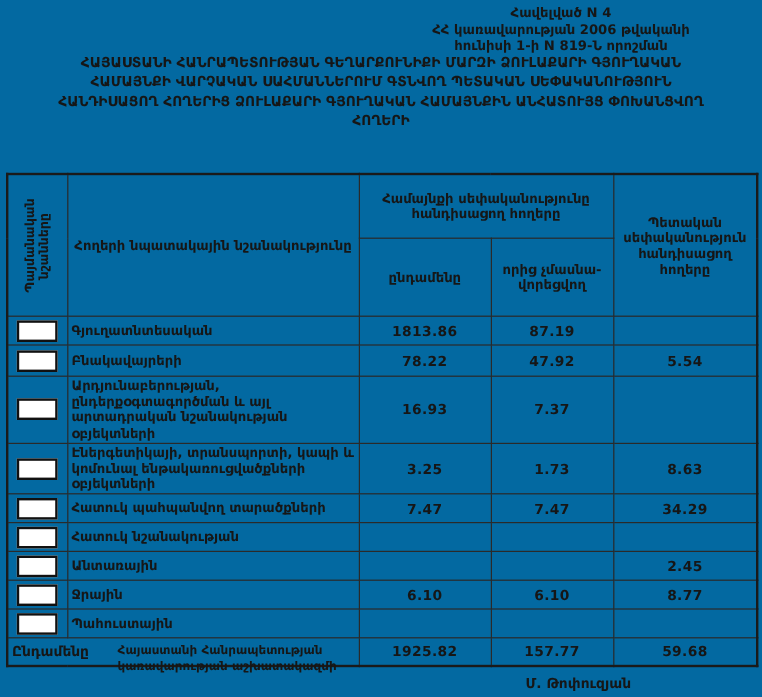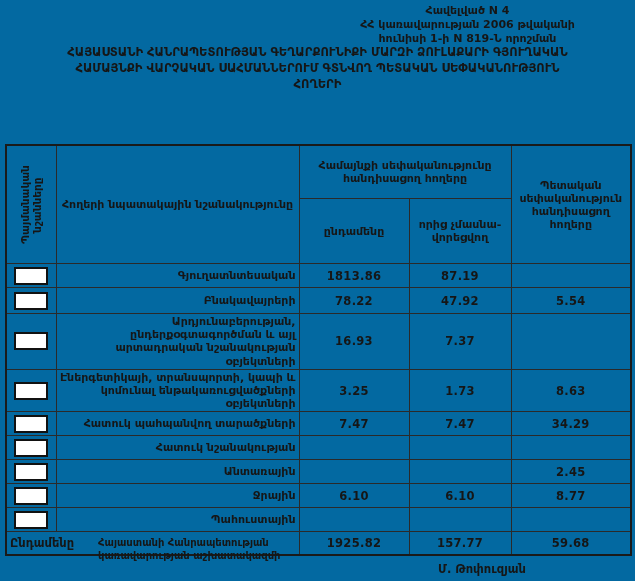--- a/index.html
+++ b/index.html
@@ -52,21 +52,21 @@
   }
   th.designation-hdr{text-align:center;font-weight:bold;}
   th.state-hdr{text-align:center;font-weight:bold;font-size:11px;}
   td.sym{text-align:center;}
   .legend-box{
     width:30px;height:14px;
     border:2px solid #111;
     margin:0 auto 0 4px;
     background:#fff;
   }
-  td.lbl{text-align:right;line-height:1.2;padding-left:5px;}
+  td.lbl{text-align:left;line-height:1.2;padding-left:5px;}
   td.num{text-align:center;font-size:11.5px;letter-spacing:.3px;}
   tr.r-s{height:24px;}
   tr.r-m{height:26px;padding-left:12px;}
   tr.r-d{height:38px;padding-left:47px;}
   tr.r-t{height:23px;}
   td.total-lbl{text-align:left;padding-left:82px;font-size:11.5px;}
   
   .footer-left{
     position:absolute;top:536px;left:98px;
     font-size:10px;font-weight:bold;line-height:1.3;
@@ -83,20 +83,21 @@
 
   <div class="appendix">
     <div>Հավելված N 4</div>
     <div>ՀՀ կառավարության 2006 թվականի</div>
     <div>հունիսի 1-ի N 819-Ն որոշման</div>
   </div>
 
   <div class="title-block">
     <div class="title-sub">ՀԱՅԱՍՏԱՆԻ ՀԱՆՐԱՊԵՏՈՒԹՅԱՆ ԳԵՂԱՐՔՈՒՆԻՔԻ ՄԱՐԶԻ ՁՈՒԼԱՔԱՐԻ ԳՅՈՒՂԱԿԱՆ</div>
     <div class="title-sub">ՀԱՄԱՅՆՔԻ ՎԱՐՉԱԿԱՆ ՍԱՀՄԱՆՆԵՐՈՒՄ ԳՏՆՎՈՂ ՊԵՏԱԿԱՆ ՍԵՓԱԿԱՆՈՒԹՅՈՒՆ</div>
+    <div class="title-sub">ՀԱՆԴԻՍԱՑՈՂ ՀՈՂԵՐԻՑ ՁՈՒԼԱՔԱՐԻ ԳՅՈՒՂԱԿԱՆ ՀԱՄԱՅՆՔԻՆ ԱՆՀԱՏՈՒՅՑ ՓՈԽԱՆՑՎՈՂ</div>
     <div class="title-sub">ՀՈՂԵՐԻ</div>
   </div>
 
   <table class="land">
     <colgroup>
       <col style="width:50px">
         <col style="width:243px">
         <col style="width:110px">
         <col style="width:102px">
         <col style="width:120px">

